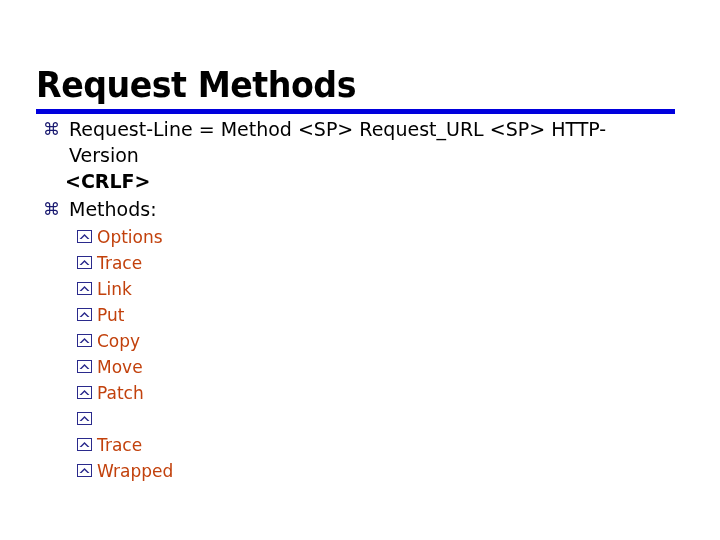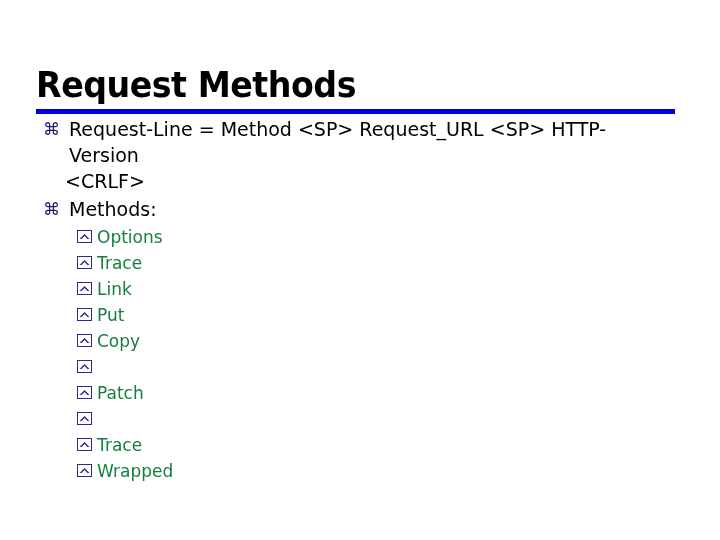--- a/index.html
+++ b/index.html
@@ -81,30 +81,31 @@
     text-align: left;
   }
   .lvl1 .txt {
     display: block;
     white-space: normal;
     max-width: 600px;
   }
   .lvl1 .cont {
     display: block;
     margin-left: -4px;
+    font-weight: bold;
   }
 
   
   .lvl2 {
     position: relative;
     padding-left: 97px;
     font-family: "DejaVu Sans", sans-serif;
     font-size: 17px;
     line-height: 26px;
-    color: #15803d;
+    color: #c2410c;
     min-height: 26px;
   }
   .lvl2 .bullet2 {
     position: absolute;
     left: 77px;
     top: 6px;
     width: 15px;
     height: 13px;
     box-sizing: border-box;
     border: 1px solid #2a2a8c;
@@ -189,20 +190,21 @@
             </svg>
           </span>
           <span class="txt">Copy</span>
         </div>
         <div class="lvl2">
           <span class="bullet2">
             <svg width="11" height="7" viewBox="0 0 11 7">
               <path d="M0.5 6 L5.5 1 L10.5 6 L8.5 6 L5.5 3 L2.5 6 Z" fill="#2a2a8c"></path>
             </svg>
           </span>
+          <span class="txt">Move</span>
         </div>
         <div class="lvl2">
           <span class="bullet2">
             <svg width="11" height="7" viewBox="0 0 11 7">
               <path d="M0.5 6 L5.5 1 L10.5 6 L8.5 6 L5.5 3 L2.5 6 Z" fill="#2a2a8c"></path>
             </svg>
           </span>
           <span class="txt">Patch</span>
         </div>
         <div class="lvl2">

